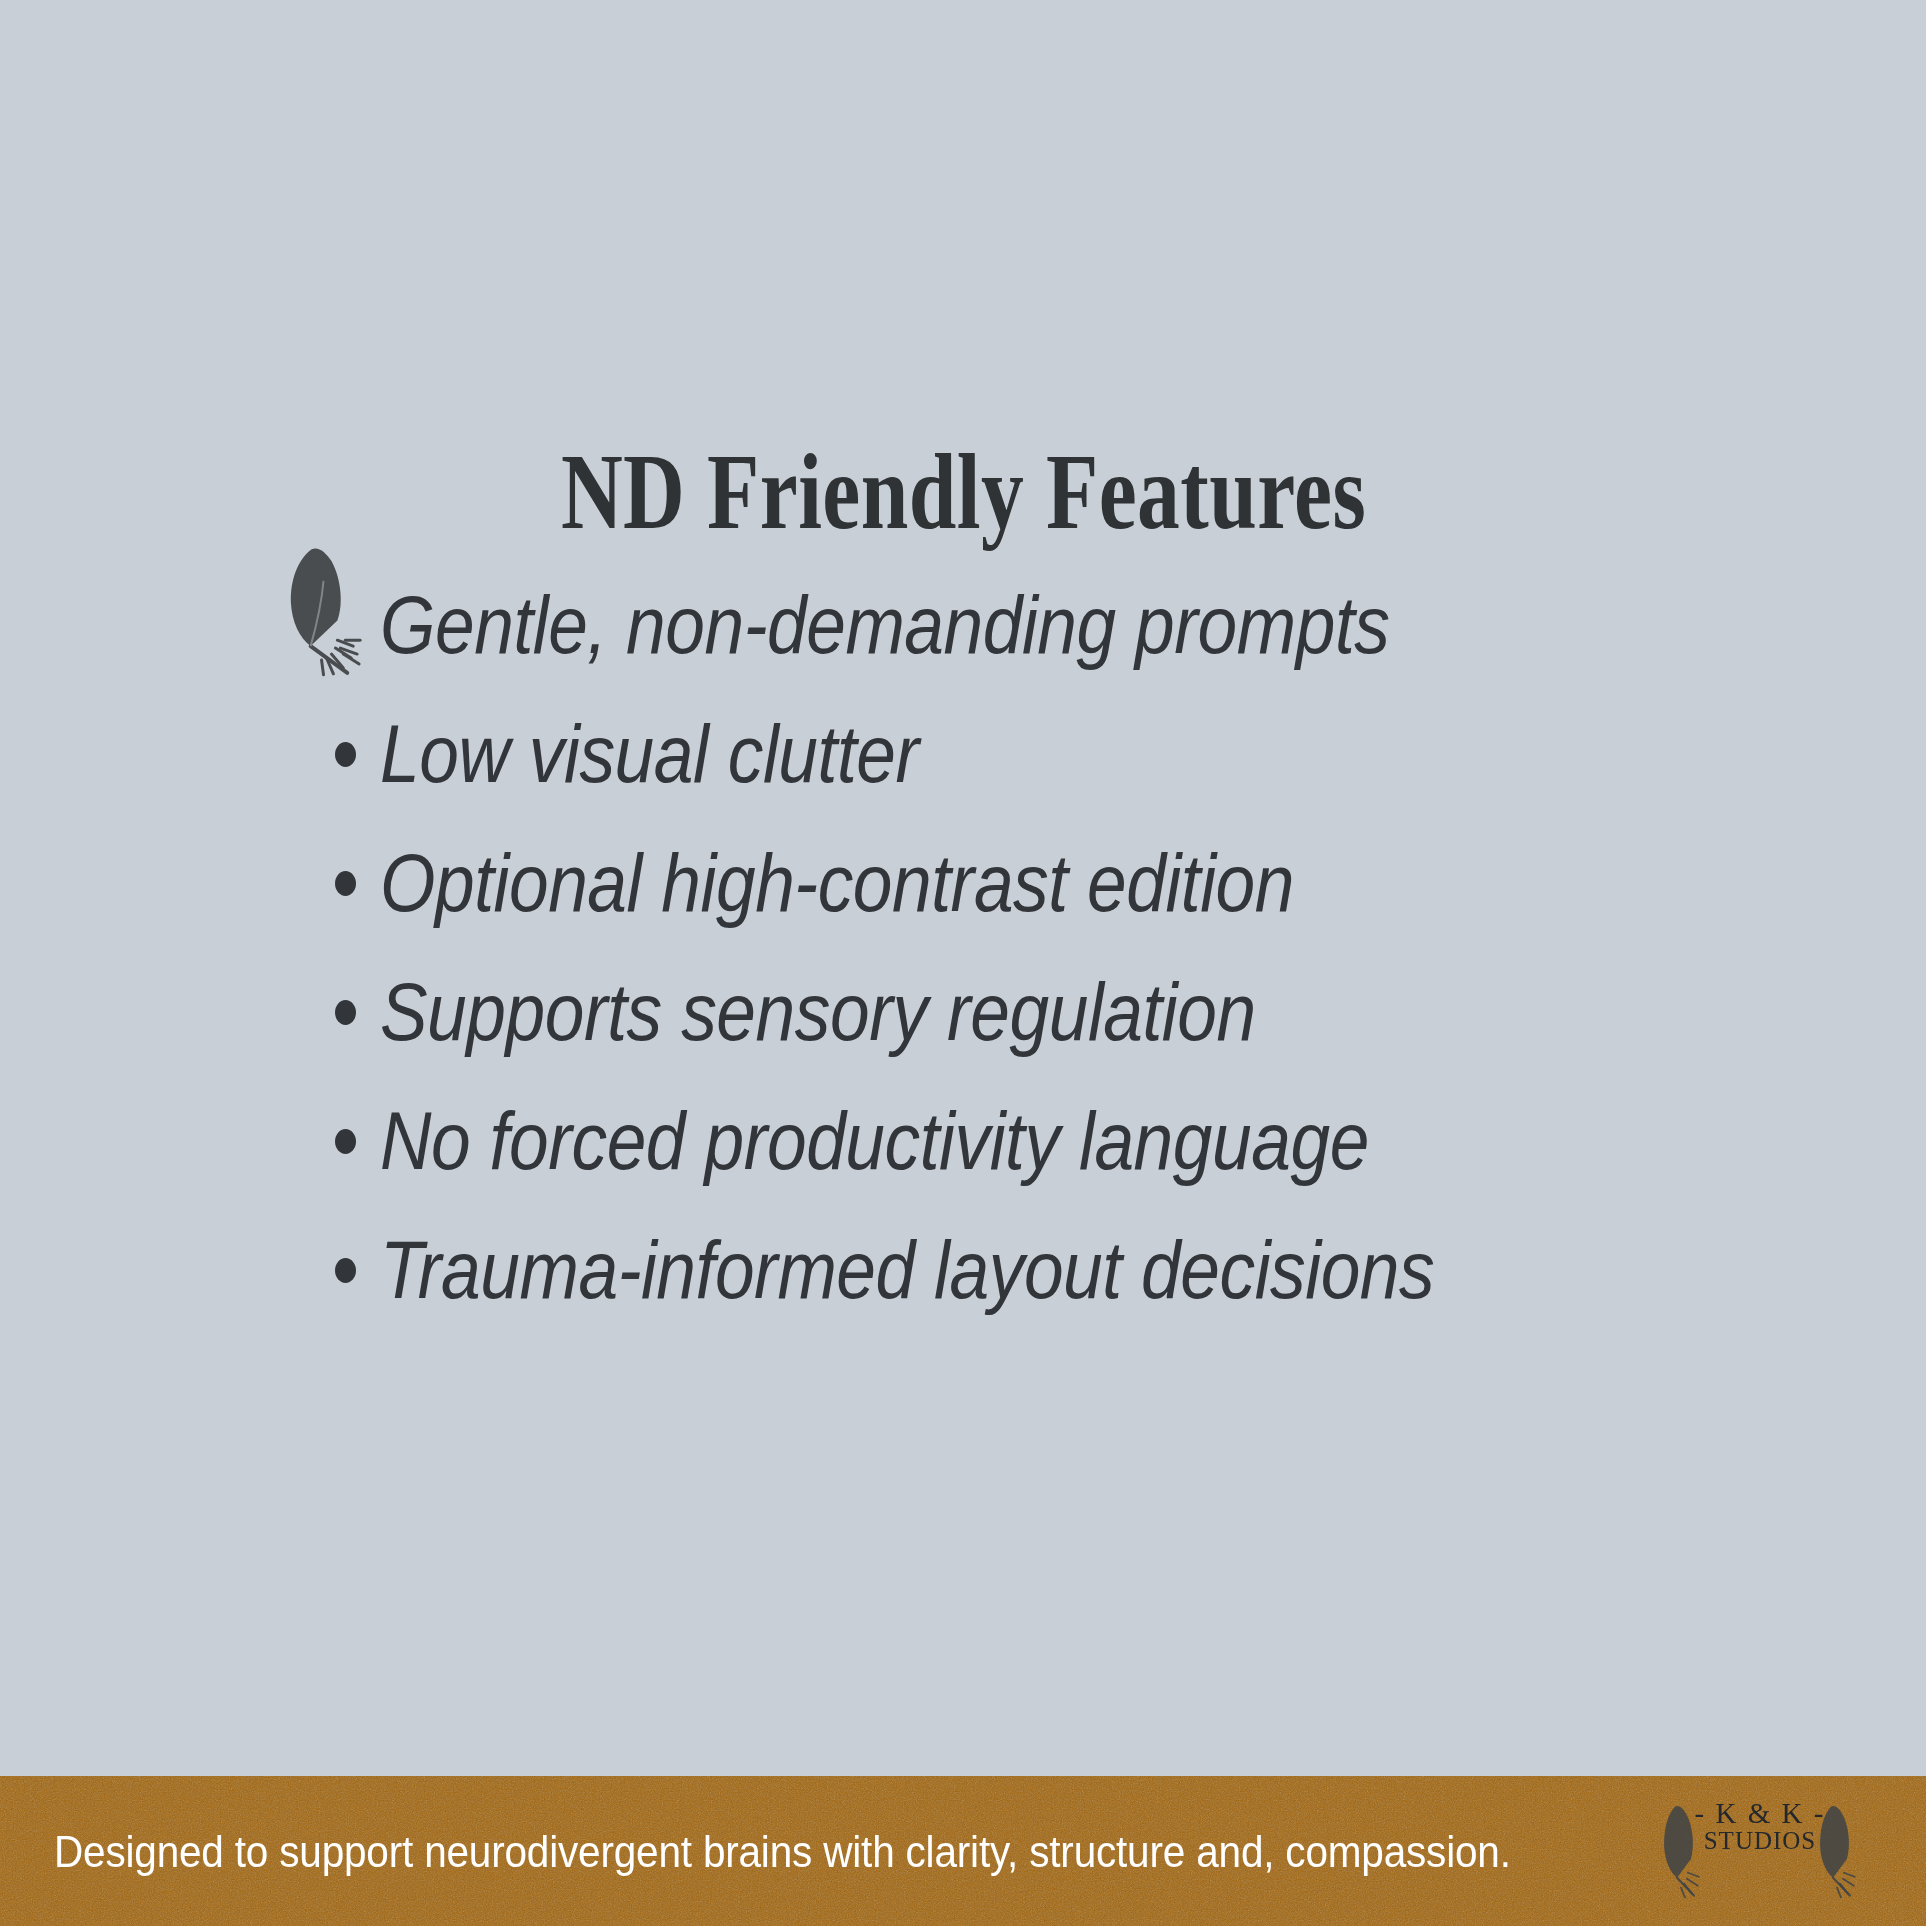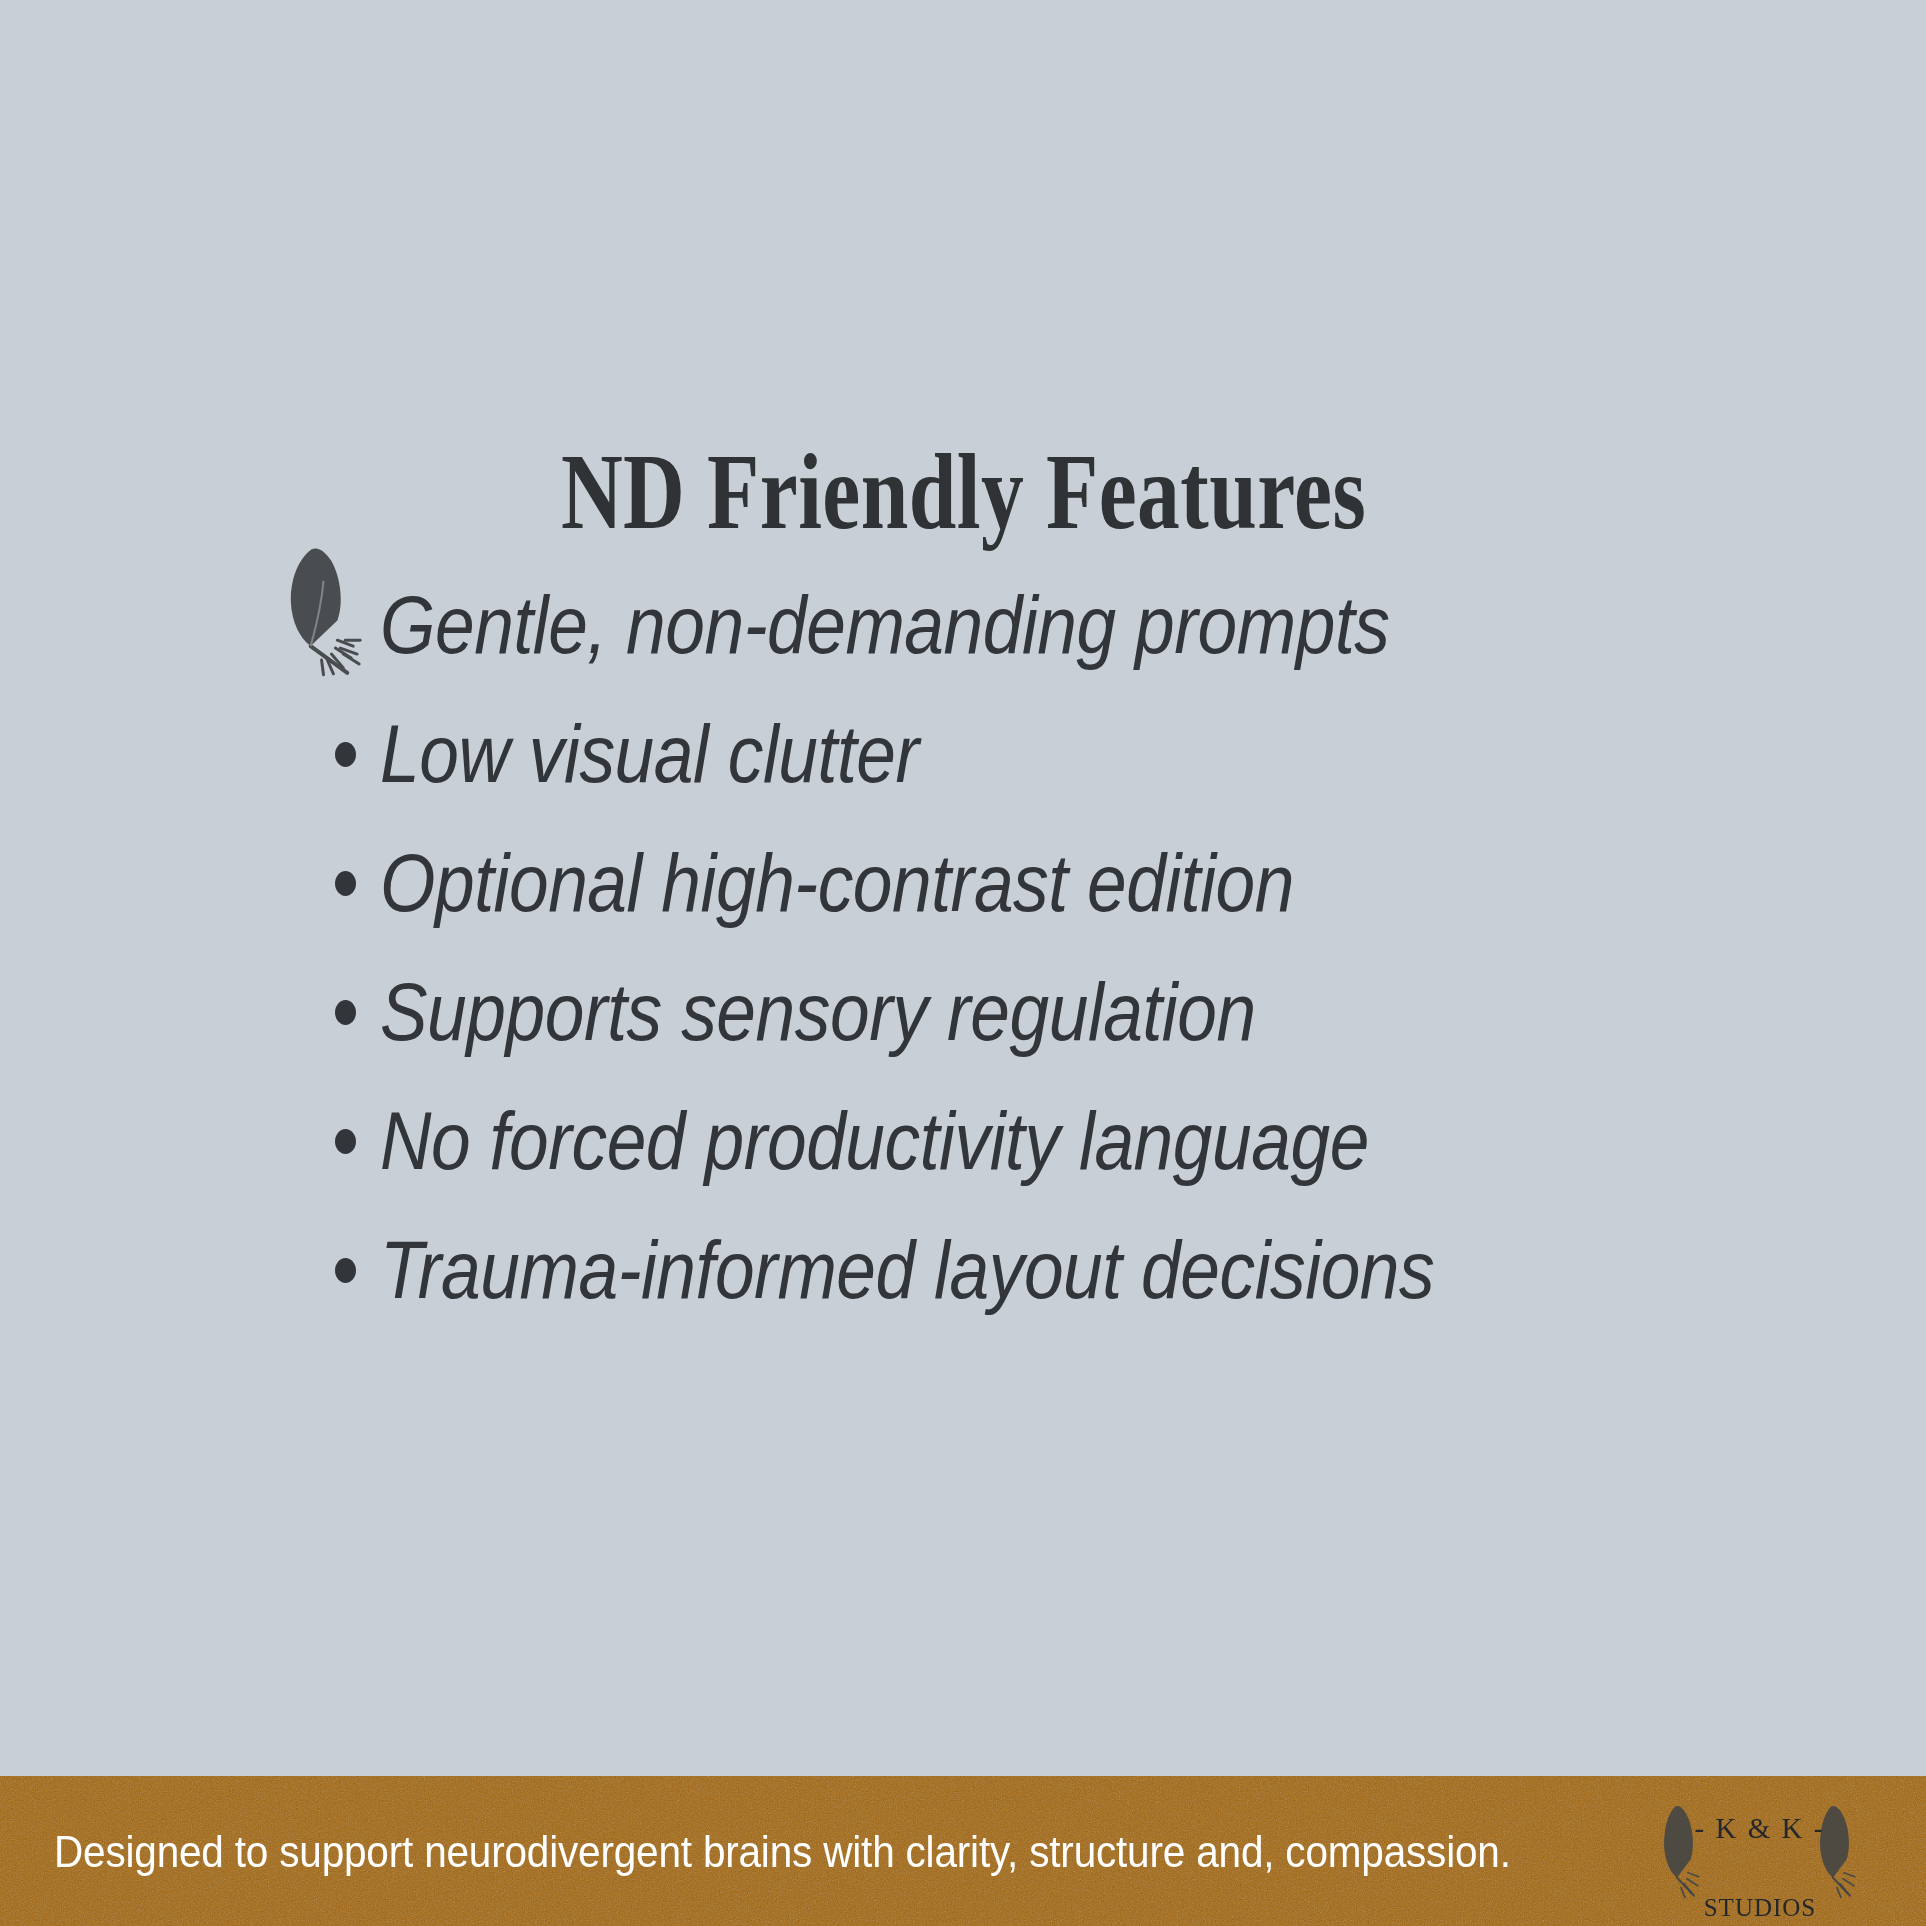--- a/index.html
+++ b/index.html
@@ -136,27 +136,27 @@
     right: 97px;
     top: 50%;
     transform: translateY(-50%);
     width: 188px;
     height: 109px;
   }
 
   .logo-text-wrap {
     position: absolute;
     left: 0;
-    top: 15px;
+    top: 0;
     width: 188px;
     height: 109px;
     display: flex;
     flex-direction: column;
     align-items: center;
-    justify-content: space-between;
+    justify-content: flex-start;
     font-family: "Liberation Serif", "DejaVu Serif", serif;
     color: #24282c;
     pointer-events: none;
   }
   .logo-line1 {
     font-size: 29px;
     letter-spacing: 2px;
     line-height: 1.05;
   }
   .logo-line2 {

